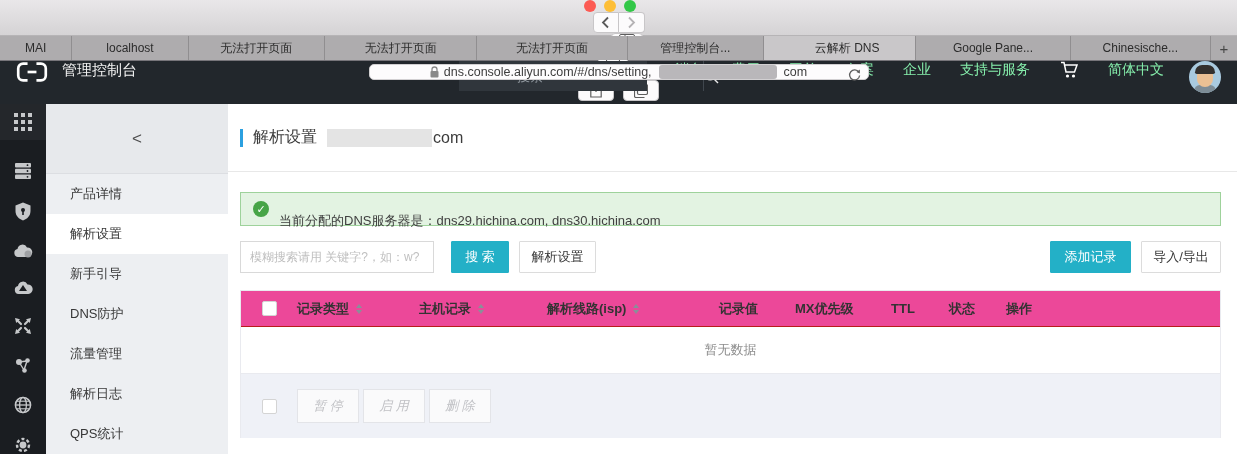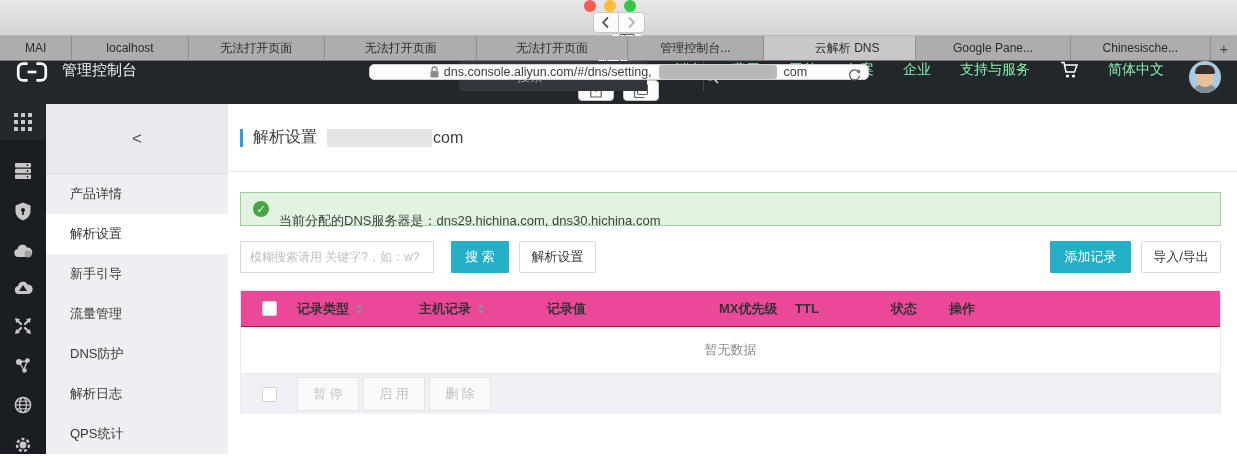--- a/index.html
+++ b/index.html
@@ -113,21 +113,21 @@
   .cb-cell { display:flex; justify-content:center; }
   .checkbox { width:15px; height:15px; background:#fff; border:1px solid #d4d4d4;
     border-radius:2px; cursor:pointer; }
   .sorter { display:flex; flex-direction:column; gap:2px; cursor:pointer; }
   .car-up { width:0; height:0; border-left:3.5px solid transparent;
     border-right:3.5px solid transparent; border-bottom:4.5px solid #8a8f99; }
   .car-dn { width:0; height:0; border-left:3.5px solid transparent;
     border-right:3.5px solid transparent; border-top:4.5px solid #8a8f99; }
   .empty-row { height:47px; background:#fff; border-bottom:1px solid #e9eaef;
     display:flex; align-items:center; justify-content:center; font-size:13px; color:#8c8c8c; }
-  .tfoot { height:40px; background:#eff1f7; display:flex; align-items:center; }
+  .tfoot { height:64px; background:#eff1f7; display:flex; align-items:center;font-style:italic; }
   .tfoot .cb-wrap { width:56px; display:flex; justify-content:center; }
   .btn-disabled { width:62px; height:34px; background:#fafafb; border:1px solid #e3e4e8;
     color:#c0c1c5; font-size:13px; display:flex; align-items:center; justify-content:center;
     margin-right:4px; }
   svg { display:block; }
 </style>
 </head>
 <body>
 
 <div class="titlebar">
@@ -354,24 +354,24 @@
     <div class="side-item">
         <span>产品详情</span>
       </div>
     <div class="side-item active">
         <span>解析设置</span>
       </div>
     <div class="side-item">
         <span>新手引导</span>
       </div>
     <div class="side-item">
+        <span>DNS防护</span>
+      </div>
+    <div class="side-item">
         <span>流量管理</span>
-      </div>
-    <div class="side-item">
-        <span>DNS防护</span>
       </div>
     <div class="side-item">
         <span>解析日志</span>
       </div>
     <div class="side-item">
         <span>QPS统计</span>
       </div>
   </div>
 
   <div class="main">
@@ -410,20 +410,27 @@
               </span>
           </div>
           <div class="th">
             <span>主机记录</span>
             <span class="sorter">
                 <span class="car-up"></span>
                 <span class="car-dn"></span>
               </span>
           </div>
           <div class="th">
+            <span>解析线路(isp)</span>
+            <span class="sorter">
+                <span class="car-up"></span>
+                <span class="car-dn"></span>
+              </span>
+          </div>
+          <div class="th">
               <span>记录值</span>
             </div>
           <div class="th">
               <span>MX优先级</span>
             </div>
           <div class="th">
               <span>TTL</span>
             </div>
           <div class="th">
               <span>状态</span>

